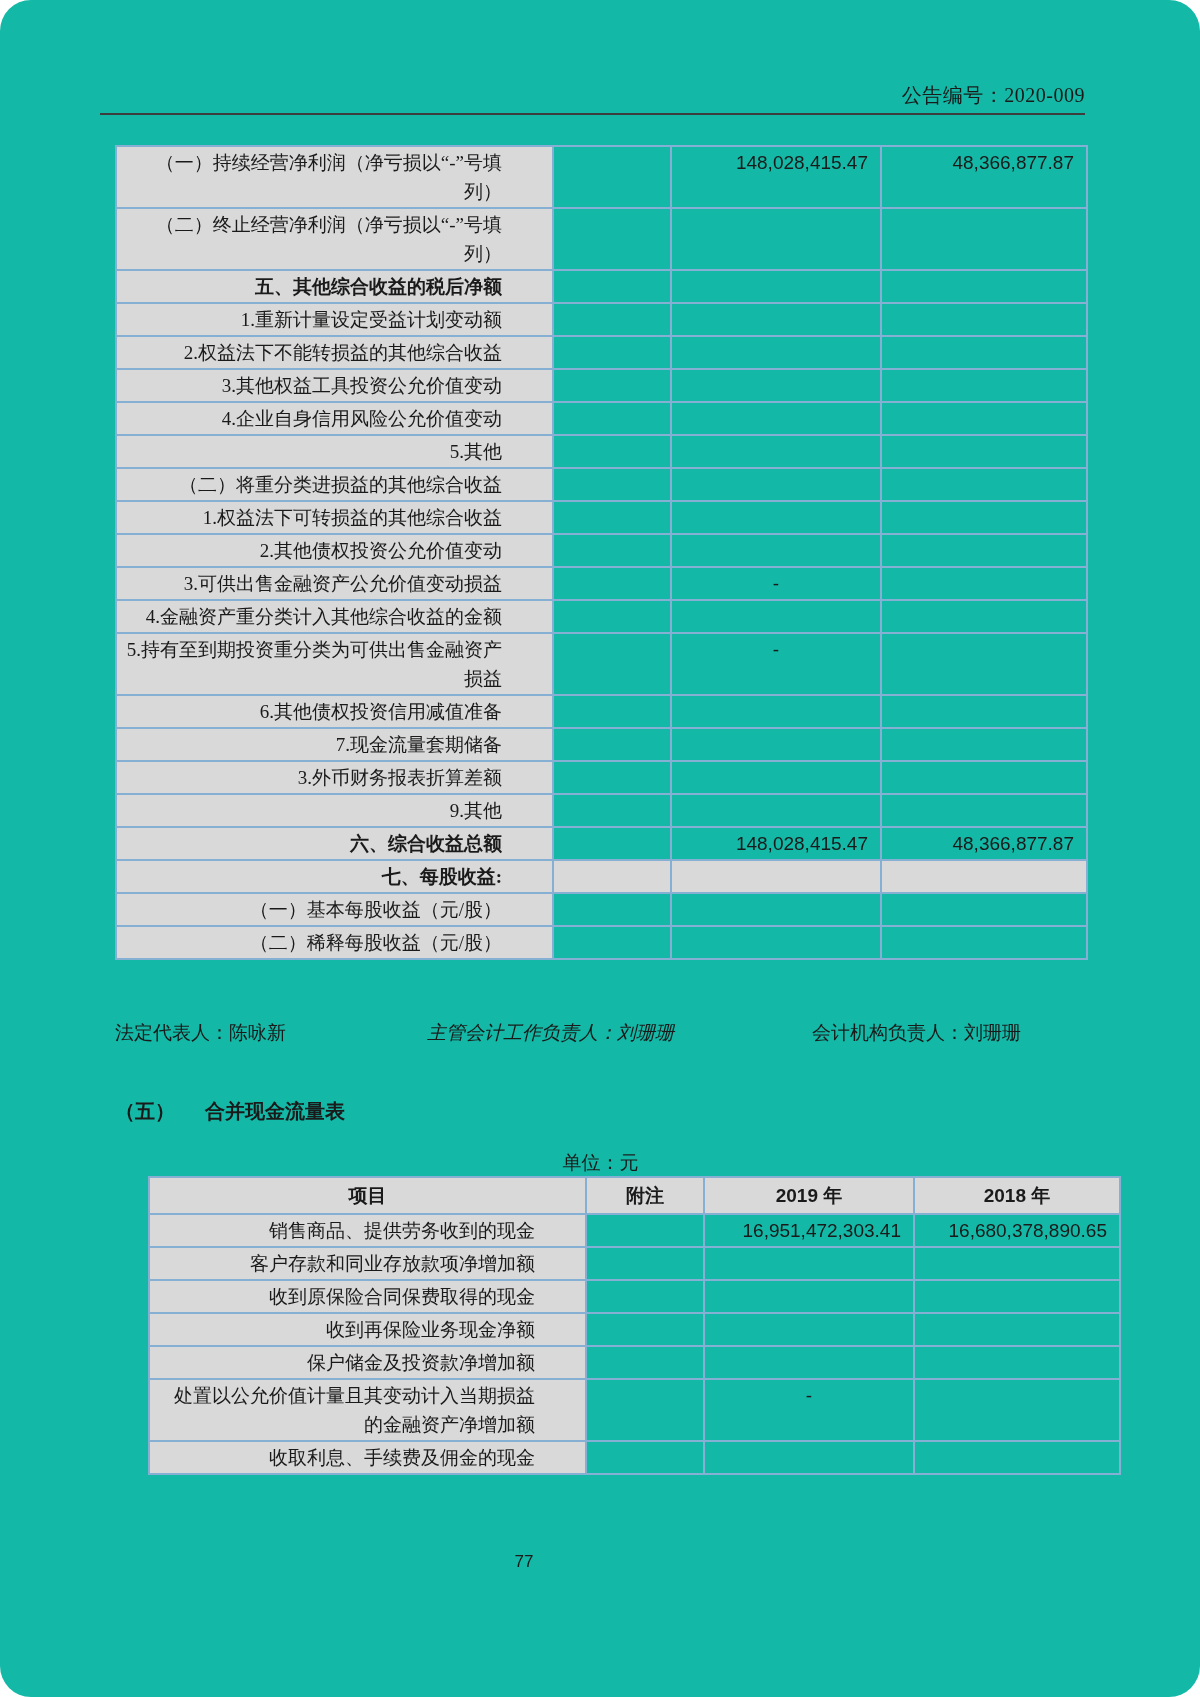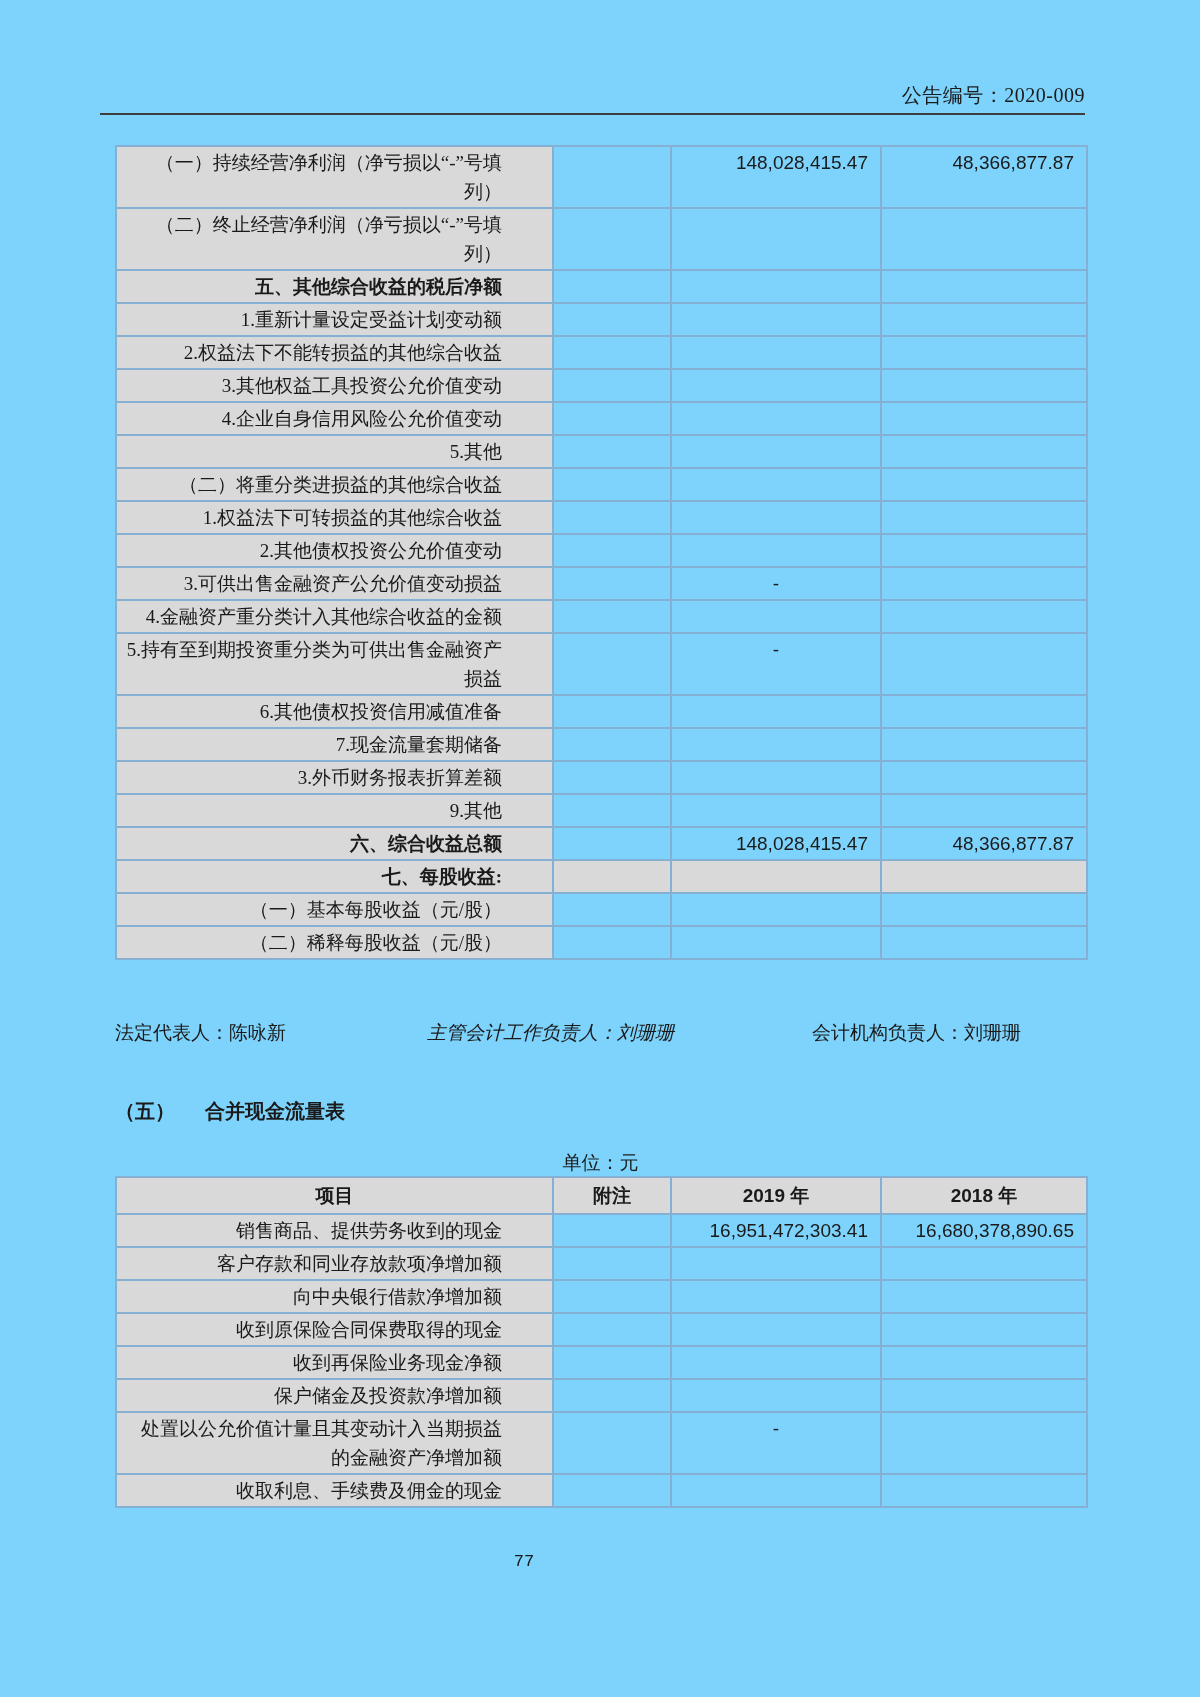--- a/index.html
+++ b/index.html
@@ -1,33 +1,33 @@
 <!DOCTYPE html>
 <html><head>
 <meta charset="utf-8">
 <style>
   html,body{margin:0;padding:0;}
   body{
     width:1200px;height:1697px;background:#ffffff;position:relative;
     font-family:"Liberation Serif","DejaVu Serif",serif;color:#1a1a1a;
     -webkit-font-smoothing:antialiased;
   }
-  .page{position:absolute;inset:0;background:#7dd3fc;overflow:hidden;}
+  .page{position:absolute;inset:0;background:#14b8a6;overflow:hidden;border-radius:31px;}
 
   
   .doc-header{position:absolute;top:82px;left:100px;width:985px;text-align:right;font-size:20px;letter-spacing:.5px;}
   .header-rule{position:absolute;top:113px;left:100px;width:985px;height:2px;background:#3d3d3d;}
 
   
   table.fin-table{
     position:absolute;left:115px;width:971px;border-collapse:collapse;table-layout:fixed;
     font-size:19px;
   }
   #income-table{top:145px;}
-  #cashflow-table{top:1176px;}
+  #cashflow-table{top:1176px;margin-left:33px;}
   .fin-table td,.fin-table th{
     border:2px solid #86afd4;vertical-align:top;line-height:29px;padding:1px 0;
     overflow:hidden;
   }
   .fin-table thead th{
     background:#d9d9d9;text-align:center;font-weight:bold;padding:3px 0;
     font-family:"Liberation Sans","DejaVu Sans",sans-serif;
   }
   .c-item{text-align:right;padding-left:8px !important;padding-right:50px !important;}
   .shaded{background:#d9d9d9;}
@@ -47,21 +47,21 @@
   .sig-2{left:812px;}
 
   
   .section-title{position:absolute;top:1098px;left:115px;font-size:20px;font-weight:bold;}
   .section-title .st-num{margin-right:30px;}
   .unit-label{position:absolute;top:1150px;left:108px;width:985px;text-align:center;font-size:19px;}
 
   
   .page-number{
     position:absolute;top:1552px;left:0;width:1048px;text-align:center;font-size:17px;
-    font-family:Liberation Mono, monospace;
+    font-family:Liberation Sans, sans-serif;
   }
 </style>
 </head>
 <body>
 
 <div class="page">
 
   <div class="doc-header">公告编号：2020-009</div>
   <div class="header-rule"></div>
 
@@ -242,26 +242,20 @@
           <td class="c-val">16,951,472,303.41</td>
           <td class="c-val">16,680,378,890.65</td>
         </tr>
         <tr>
           <td class="c-item shaded">客户存款和同业存放款项净增加额</td>
           <td class="c-note"></td>
           <td class="c-val"></td>
           <td class="c-val"></td>
         </tr>
         <tr>
-          <td class="c-item shaded">向中央银行借款净增加额</td>
-          <td class="c-note"></td>
-          <td class="c-val"></td>
-          <td class="c-val"></td>
-        </tr>
-        <tr>
           <td class="c-item shaded">收到原保险合同保费取得的现金</td>
           <td class="c-note"></td>
           <td class="c-val"></td>
           <td class="c-val"></td>
         </tr>
         <tr>
           <td class="c-item shaded">收到再保险业务现金净额</td>
           <td class="c-note"></td>
           <td class="c-val"></td>
           <td class="c-val"></td>

